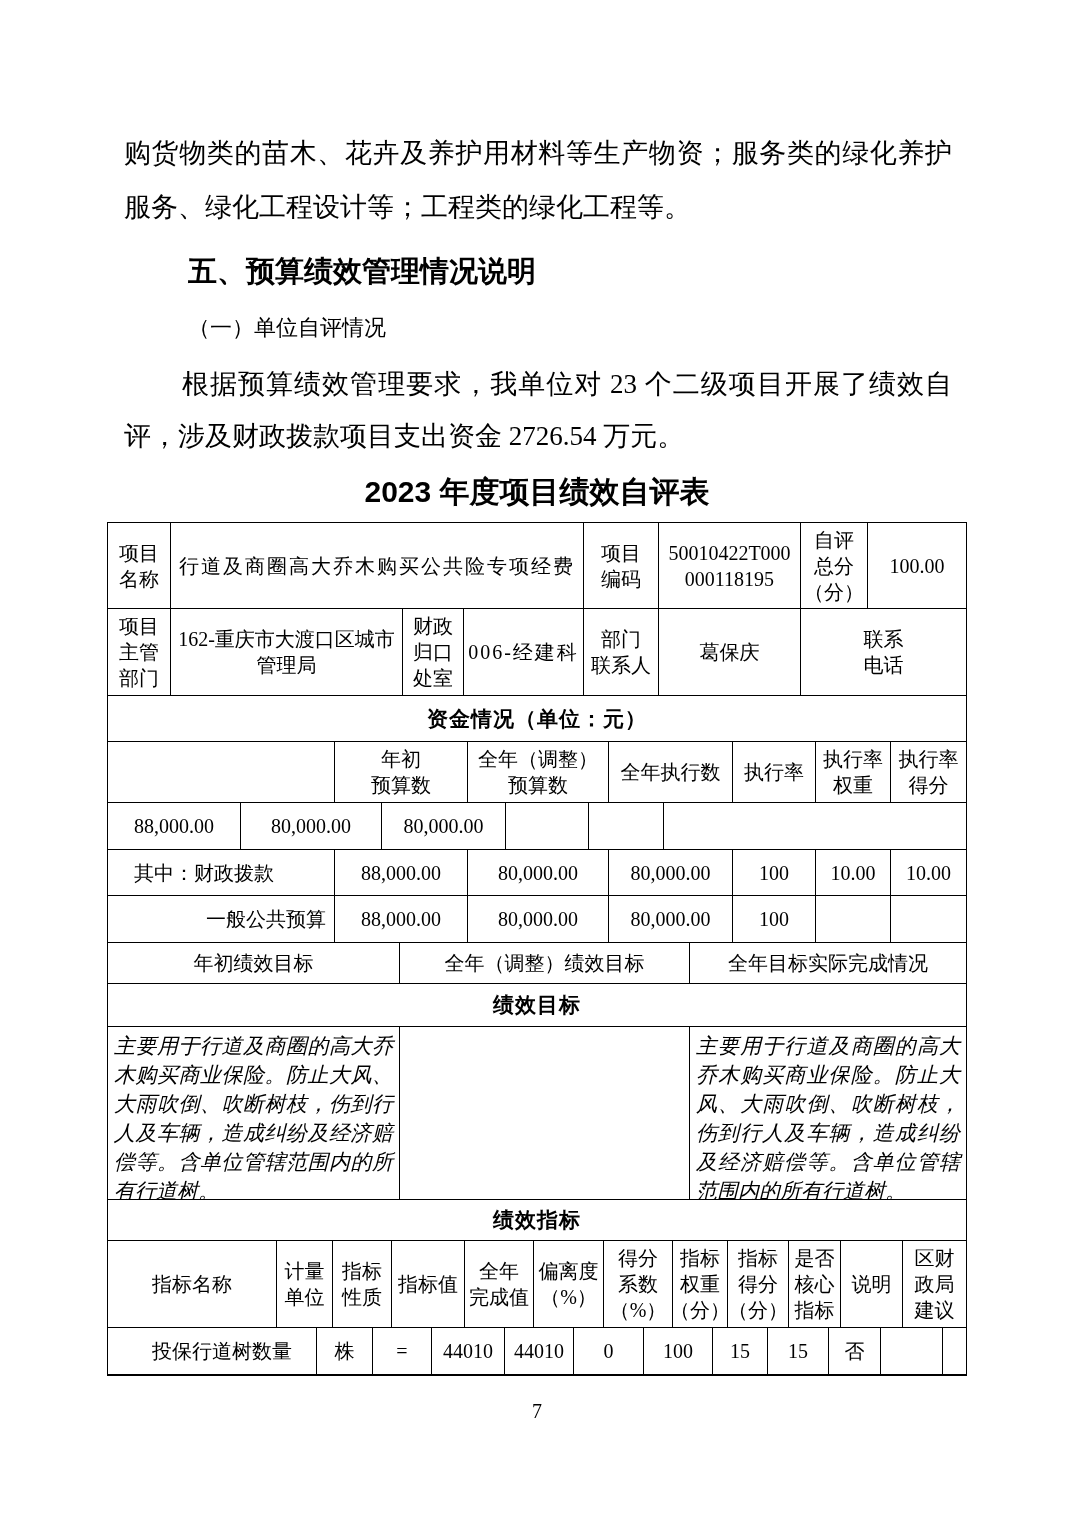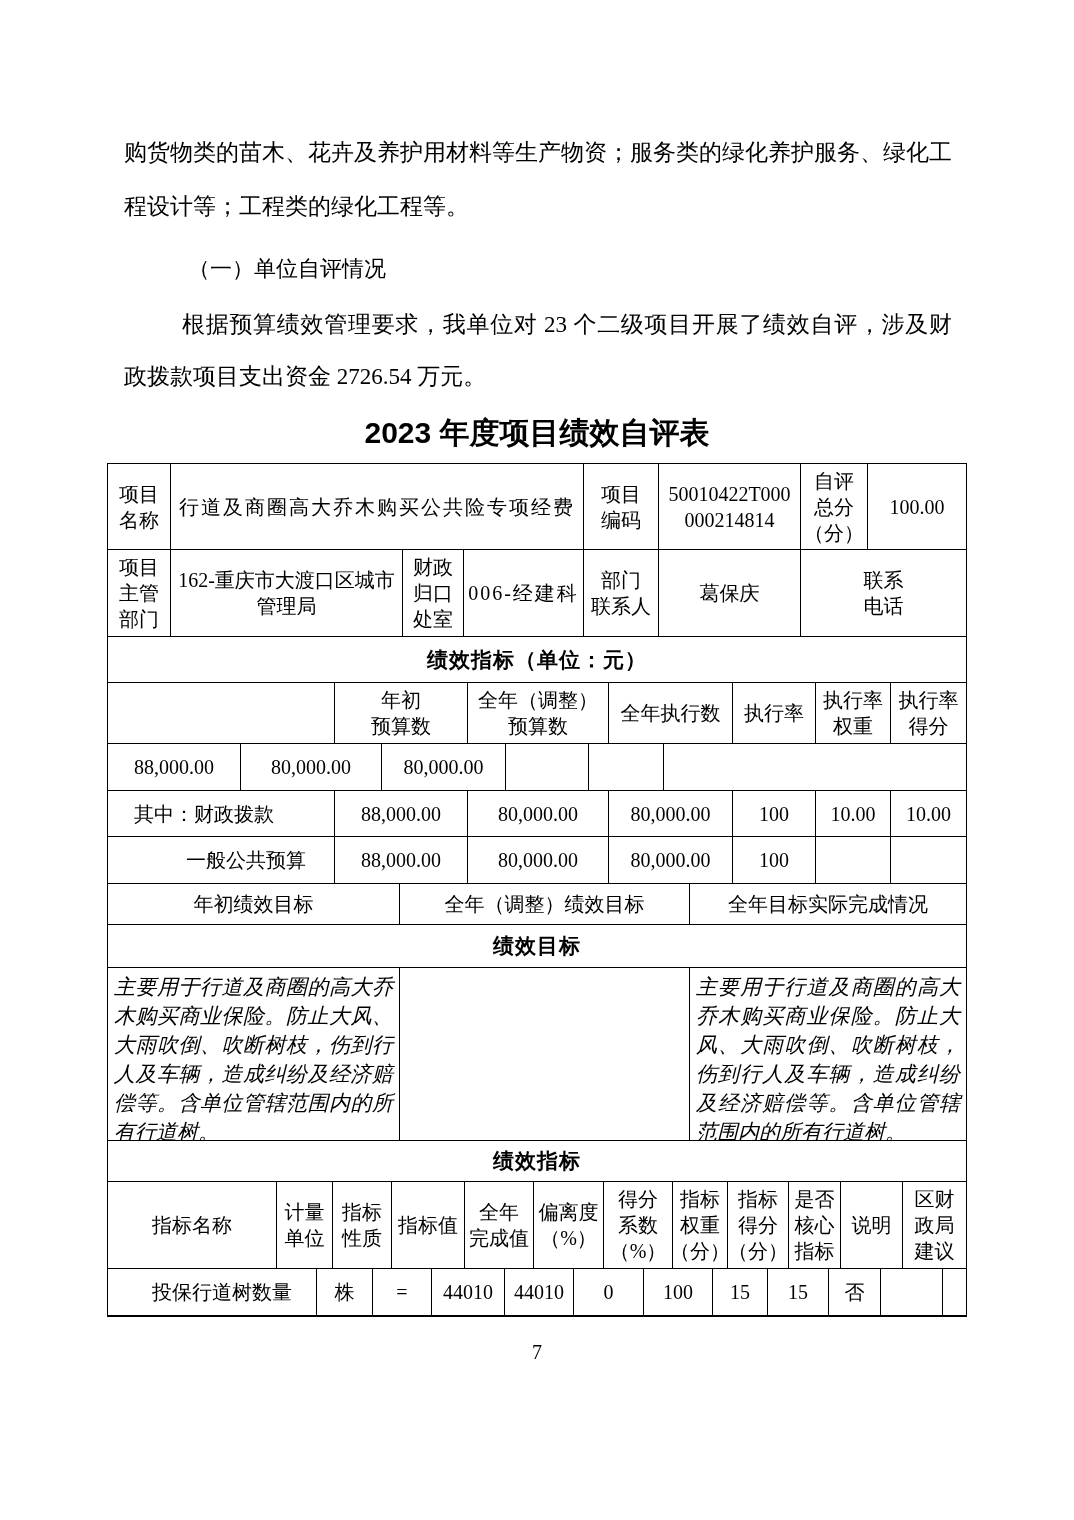--- a/index.html
+++ b/index.html
@@ -9,21 +9,21 @@
     margin:0 auto;
     background:#ffffff;
     color:#000;
     font-family:"Liberation Serif","DejaVu Serif",serif;
     box-sizing:border-box;
     padding-top:126px;
     overflow:hidden;
   }
   .bodytext{
     margin:0 122px 0 124px;
-    font-size:23px;
+    font-size:27px;
     line-height:54px;
     text-align:justify;
   }
   .h-black{
     margin:15px 122px 0 124px;
     font-size:29px;
     line-height:44px;
     font-weight:bold;
     font-family:"Liberation Sans","DejaVu Sans",sans-serif;
     text-indent:64px;
@@ -71,21 +71,21 @@
   }
   .td:last-child{border-right:none;flex:1;}
   .sect{
     font-weight:bold;
     font-size:21px;
     letter-spacing:1px;
   }
   .sp{letter-spacing:2px;}
   .al{justify-content:flex-start;text-align:left;padding-left:8px;}
   .al2{justify-content:flex-start;text-align:left;padding-left:26px;}
-  .ar{justify-content:flex-end;text-align:right;padding-right:28px;}
+  .ar{justify-content:flex-end;text-align:right;padding-right:8px;}
   .goal{
     align-items:flex-start;
     justify-content:flex-start;
     text-align:justify;
     white-space:normal;
     padding:5px 6px;
     font-size:21px;
     line-height:29px;
     font-style:italic;
   }
@@ -96,37 +96,38 @@
     line-height:26px;
   }
 </style>
 </head>
 <body>
 
 <div class="page">
 
   <p class="bodytext">购货物类的苗木、花卉及养护用材料等生产物资；服务类的绿化养护服务、绿化工程设计等；工程类的绿化工程等。</p>
 
+  <div class="h-black">五、预算绩效管理情况说明</div>
 
   <div class="h-kai">（一）单位自评情况</div>
 
   <p class="bodytext para">根据预算绩效管理要求，我单位对 23 个二级项目开展了绩效自评，涉及财政拨款项目支出资金 2726.54 万元。</p>
 
   <div class="tbl-title">2023 年度项目绩效自评表</div>
 
   <div class="tbl">
 
     <div class="tr" style="height:85px">
       <div class="td" style="width:63px">项目
 名称</div>
       <div class="td sp" style="width:413px">行道及商圈高大乔木购买公共险专项经费</div>
       <div class="td" style="width:75px">项目
 编码</div>
       <div class="td" style="width:142px">50010422T000
-000214814</div>
+000118195</div>
       <div class="td" style="width:67px">自评
 总分
 （分）</div>
       <div class="td">100.00</div>
     </div>
 
     <div class="tr" style="height:86px">
       <div class="td" style="width:63px">项目
 主管
 部门</div>
@@ -136,21 +137,21 @@
 处室</div>
       <div class="td sp" style="width:120px">006-经建科</div>
       <div class="td" style="width:75px">部门
 联系人</div>
       <div class="td" style="width:142px">葛保庆</div>
       <div class="td" style="width:67px">联系
 电话</div>
     </div>
 
     <div class="tr" style="height:45px">
-      <div class="td sect" style="flex:1">绩效指标（单位：元）</div>
+      <div class="td sect" style="flex:1">资金情况（单位：元）</div>
     </div>
 
     <div class="tr" style="height:60px">
       <div class="td" style="width:227px"></div>
       <div class="td" style="width:133px">年初
 预算数</div>
       <div class="td" style="width:141px">全年（调整）
 预算数</div>
       <div class="td" style="width:124px">全年执行数</div>
       <div class="td" style="width:83px">执行率</div>

